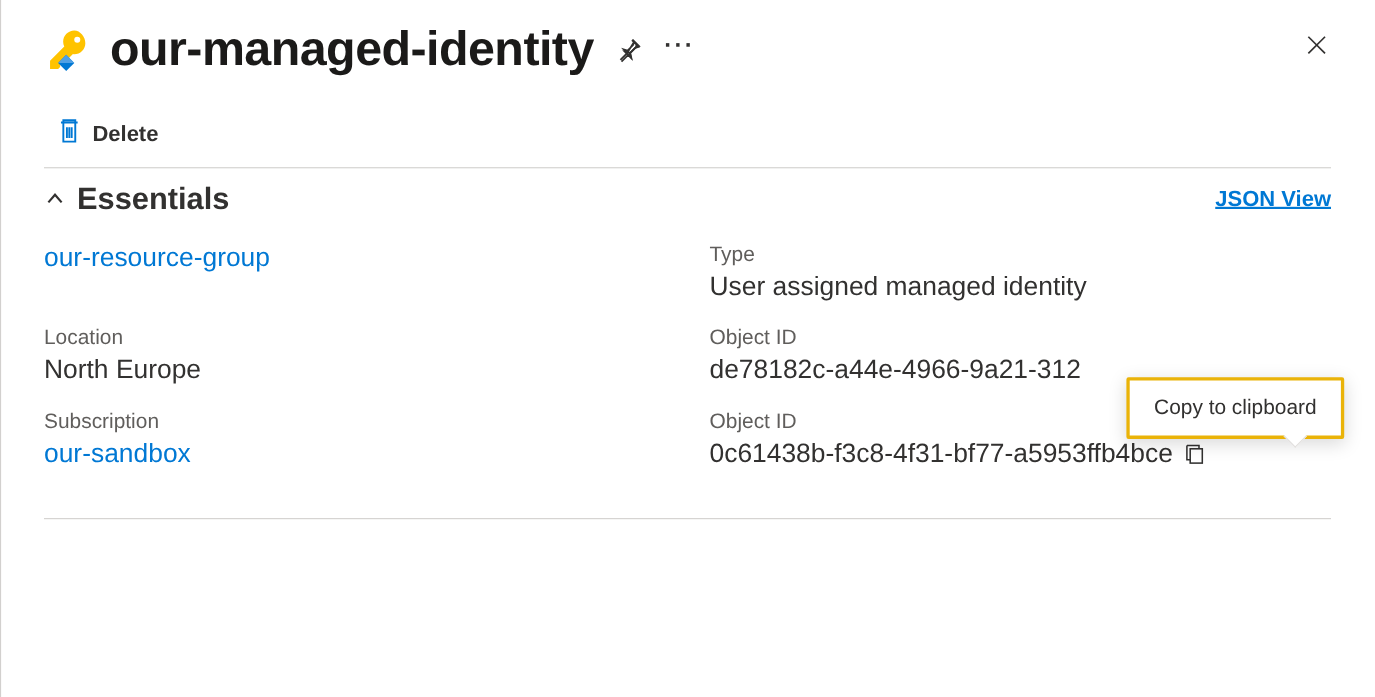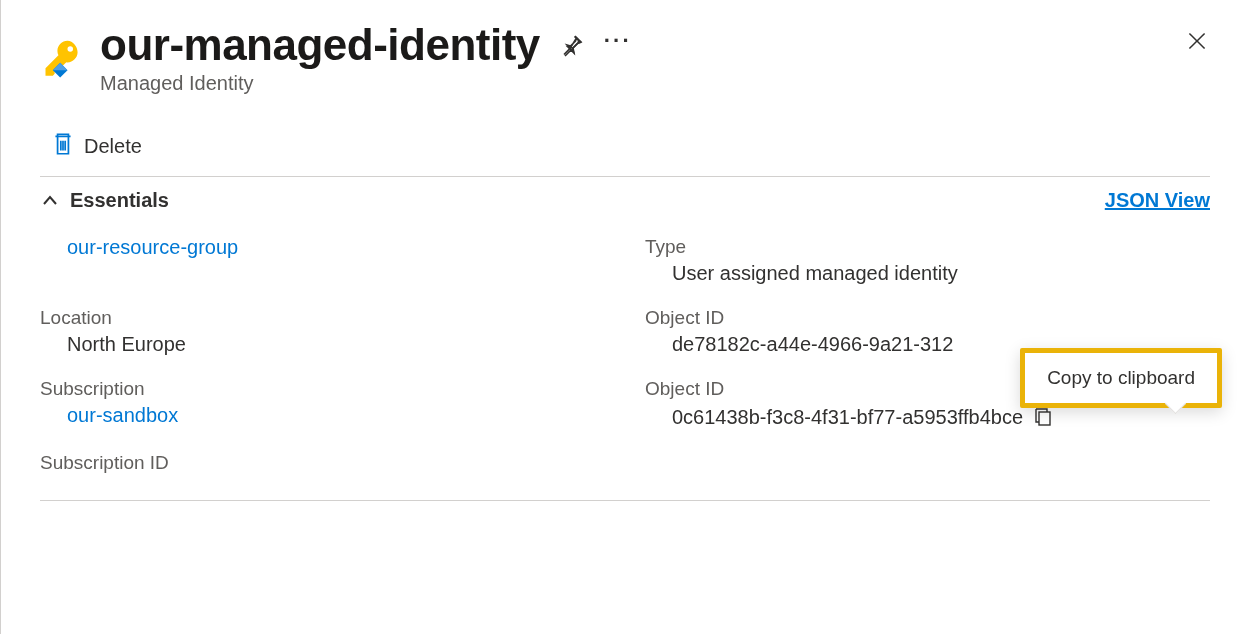--- a/index.html
+++ b/index.html
@@ -64,39 +64,39 @@
       gap: 10px;
       padding: 28px 0 14px 12px;
     }
     .toolbar-btn {
       display: flex;
       align-items: center;
       gap: 10px;
       font-size: 20px;
       color: #323130;
       cursor: pointer;
-      background:none; border:none;
+      background:none; border:none;font-weight:bold;
     }
     .divider {
       height: 1px;
       background: #d2d0ce;
       margin: 0;
     }
     .essentials-header {
       display: flex;
       align-items: center;
       padding: 12px 0;
     }
     .chevron {
       cursor: pointer;
       margin-right: 10px;
       display: inline-flex;
     }
     .essentials-title {
-      font-size: 20px;
+      font-size: 28px;
       font-weight: 700;
       color: #323130;
     }
     .json-view {
       margin-left: auto;
       color: #0078d4;
       font-size: 20px;
       font-weight: 600;
       cursor: pointer;
       text-decoration: underline;
@@ -107,23 +107,22 @@
       column-gap: 40px;
       row-gap: 22px;
       padding: 12px 0 22px 0;
     }
     .prop-label {
       font-size: 19px;
       color: #605e5c;
       margin-bottom: 4px;
     }
     .prop-value {
-      font-size: 20px;
-      color: #323130;
-      margin-left: 27px;
+      font-size: 24px;
+      color: #323130;
     }
     .prop-value.link {
       color: #0078d4;
       cursor: pointer;
     }
     .value-with-copy {
       display: flex;
       align-items: center;
       gap: 8px;
       position: relative;
@@ -131,21 +130,21 @@
     .copy-btn {
       cursor: pointer;
       display: inline-flex;
       padding: 2px;
     }
     .tooltip {
       position: absolute;
       right: -12px;
       top: -56px;
       background: #fff;
-      border: 5px solid #eab308;
+      border: 3px solid #eab308;
       box-shadow: 0 4px 16px rgba(0,0,0,0.15);
       padding: 14px 22px;
       font-size: 19px;
       color: #323130;
       white-space: nowrap;
       border-radius: 2px;
     }
     .tooltip::after {
       content: '';
       position: absolute;
@@ -185,21 +184,20 @@
       <h1>our-managed-identity</h1>
       <span class="pin-icon">
         <svg width="24" height="24" viewBox="0 0 24 24" fill="none" stroke="#323130" stroke-width="1.6">
           <path d="M15 3l6 6-3 1-5 5 1 5-3-3-6 6 6-6-3-3 5 1 5-5 1-3-4-4z" transform="rotate(0 12 12)"></path>
           <path d="M14 3l7 7M16 4l-2 6-5 5M9 15l-6 6M15 10l-1 5-5-5 5-1z" stroke="none"></path>
           <path d="M14.5 3.5 L20.5 9.5 L17.5 10.5 L12.5 15.5 L13.5 19 L10 15.5 L4 21.5 M10 15.5 L7 12 L10.5 13 L15.5 8 L16.5 5 Z" fill="none"></path>
         </svg>
       </span>
       <span class="more-icon">···</span>
     </div>
-    <div class="subtitle">Managed Identity</div>
   </div>
   <span class="close-icon">
     <svg width="26" height="26" viewBox="0 0 24 24" stroke="#323130" stroke-width="1.4">
       <line x1="5" y1="5" x2="19" y2="19"></line>
         <line x1="19" y1="5" x2="5" y2="19"></line>
     </svg>
   </span>
 </div>
 
 <div class="toolbar">
@@ -257,18 +255,17 @@
           <rect x="6" y="6" width="11" height="13"></rect>
           <path d="M6 6V3h11v13h-3" stroke-opacity="0"></path>
           <path d="M3 3h11v3M3 3v13h3"></path>
         </svg>
       </span>
       <div class="tooltip">Copy to clipboard</div>
     </div>
   </div>
 
   <div>
-    <div class="prop-label">Subscription ID</div>
   </div>
   <div></div>
 </div>
 
 <div class="divider"></div>
 
 </body></html>

